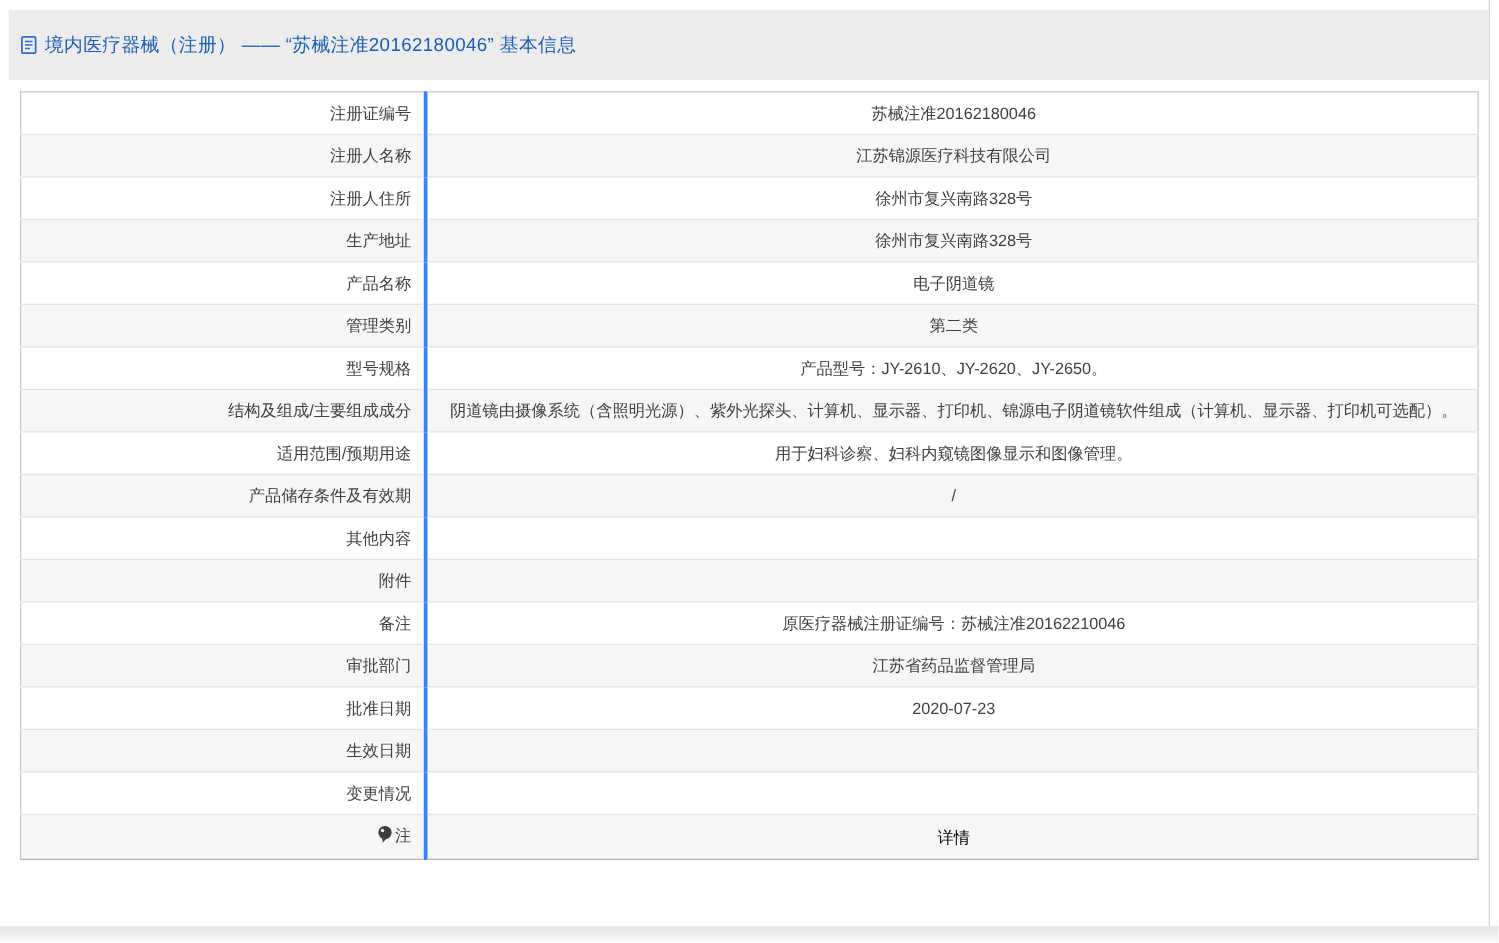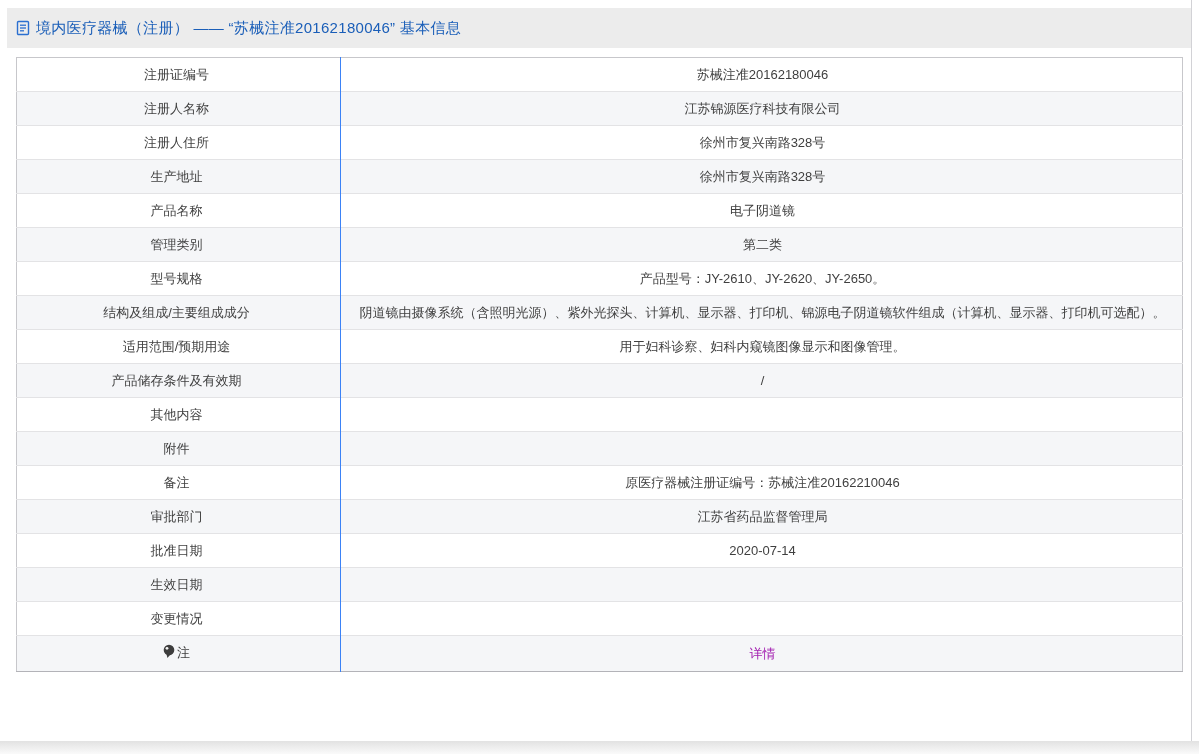--- a/index.html
+++ b/index.html
@@ -15,21 +15,21 @@
     background: linear-gradient(#e2e2e2, #fafafa);
   }
   .card {
     position: absolute; left: 7px; top: 0;
     width: 1185px; height: 741px;
     background: #ffffff;
     border-right: 1px solid #d2d2d6;
   }
   .titlebar {
     margin-top: 8px;
-    height: 40px;
+    height: 56px;
     background: #ececec;
     display: flex;
     align-items: center;
     padding-left: 9px;
   }
   .doc-icon { display: inline-flex; margin-right: 6px; }
   .page-title {
     color: #1a5eb8;
     font-size: 15px;
     letter-spacing: 0.3px;
@@ -48,29 +48,29 @@
     font-size: 13px;
     color: #3f3f3f;
     height: 33px;
     vertical-align: middle;
     border-top: 1px solid #e3e3e5;
     line-height: 21px;
   }
   .reg-table tr:first-child td { border-top: none; }
   .label-cell {
     width: 324px;
-    text-align: center;
+    text-align: right;
     padding: 6px 10px 6px 6px;
-    border-right: 1px solid #3b82f6;
+    border-right: 3px solid #3b82f6;
   }
   .value-cell { padding: 6px 10px 6px 12px; text-align: center; }
   .reg-table tr:last-child td { height: 35px; }
   .note-icon { display: inline-block; vertical-align: -2px; margin-right: 2px; }
   a.detail-link {
-    color: #a21caf;
+    color: #000000;
     text-decoration: none;
     font-size: 13px;
     font-family: Liberation Mono, monospace;
   }
 </style>
 </head>
 <body>
 
 <div class="card">
 
@@ -139,21 +139,21 @@
         <tr>
           <td class="label-cell">备注</td>
           <td class="value-cell">原医疗器械注册证编号：苏械注准20162210046</td>
         </tr>
         <tr>
           <td class="label-cell">审批部门</td>
           <td class="value-cell">江苏省药品监督管理局</td>
         </tr>
         <tr>
           <td class="label-cell">批准日期</td>
-          <td class="value-cell">2020-07-14</td>
+          <td class="value-cell">2020-07-23</td>
         </tr>
         <tr>
           <td class="label-cell">生效日期</td>
           <td class="value-cell"></td>
         </tr>
         <tr>
           <td class="label-cell">变更情况</td>
           <td class="value-cell"></td>
         </tr>
         <tr>

